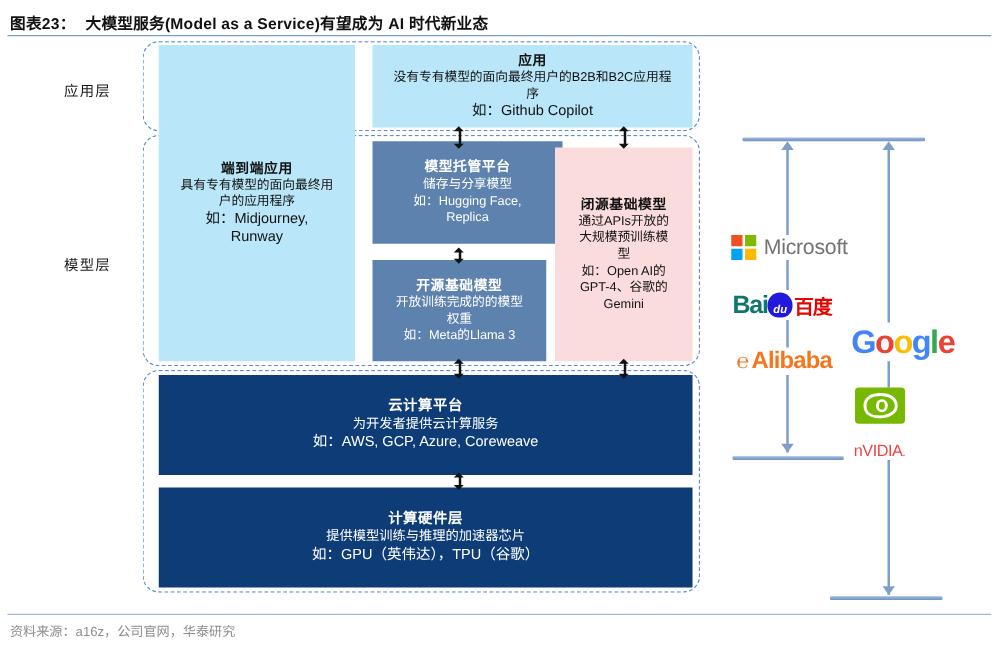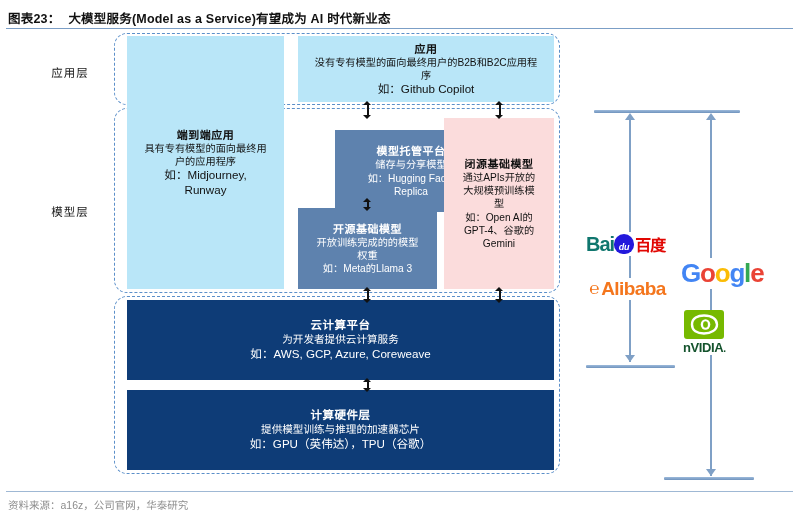--- a/index.html
+++ b/index.html
@@ -131,21 +131,21 @@
   .gg .c1{color:#4285f4;} .gg .c2{color:#ea4335;} .gg .c3{color:#fbbc05;}
   .gg .c4{color:#4285f4;} .gg .c5{color:#34a853;} .gg .c6{color:#ea4335;}
 
   
   .nv{flex-direction:column;align-items:center;}
   .nv-eye{
     width:40px;height:29px;background:#76b900;border-radius:3px;
     display:flex;align-items:center;justify-content:center;
   }
   .nv-eye svg{display:block;}
-  .nv-word{font-size:13px;font-weight:bold;color:#14532d;letter-spacing:-.4px;margin-top:1px;}
+  .nv-word{font-size:13px;font-weight:normal;color:#ef4444;letter-spacing:-.4px;margin-top:14px;}
   .nv-word .dot{font-size:10px;}
 </style>
 </head>
 <body>
 
 <div id="root">
 
   <div class="title">
     <span class="num">图表23：</span><span>大模型服务(Model as a Service)有望成为 AI 时代新业态</span>
   </div>
@@ -163,21 +163,21 @@
     <div class="bd">没有专有模型的面向最终用户的B2B和B2C应用程序</div>
     <div class="be">如：Github Copilot</div>
   </div>
 
   <div class="box lightblue" style="left:127px;top:36px;width:157px;height:253px;">
     <div class="bt">端到端应用</div>
     <div class="bd" style="max-width:140px;">具有专有模型的面向最终用户的应用程序</div>
     <div class="be">如：Midjourney, Runway</div>
   </div>
 
-  <div class="box midblue" style="left:298px;top:130px;width:152px;height:82px;margin-left:37px;">
+  <div class="box midblue" style="left:298px;top:113px;width:152px;height:82px;">
     <div class="bt">模型托管平台</div>
     <div class="bd">储存与分享模型</div>
     <div class="be" style="max-width:124px;">如：Hugging Face, Replica</div>
   </div>
 
   <div class="box midblue" style="left:298px;top:208px;width:139px;height:81px;">
     <div class="bt">开源基础模型</div>
     <div class="bd" style="max-width:120px;">开放训练完成的的模型权重</div>
     <div class="be">如：Meta的Llama 3</div>
   </div>
@@ -241,20 +241,29 @@
   <div class="vline" style="left:629px;top:120px;height:242px;"></div>
   <div class="tri up" style="left:625px;top:113px;"></div>
   <div class="tri dn" style="left:625px;top:355px;"></div>
   <div class="bar" style="left:586px;top:365px;width:89px;"></div>
 
   <div class="vline" style="left:710px;top:118px;height:358px;"></div>
   <div class="tri up" style="left:706px;top:113px;"></div>
   <div class="tri dn" style="left:706px;top:469px;"></div>
   <div class="bar" style="left:664px;top:477px;width:90px;"></div>
 
+  <div class="logo" style="left:585px;top:188px;">
+    <span class="ms-grid">
+      <i class="ms-r"></i>
+        <i class="ms-g"></i>
+        <i class="ms-b"></i>
+        <i class="ms-y"></i>
+    </span>
+    <span class="ms-word">Microsoft</span>
+  </div>
 
   <div class="logo" style="left:586px;top:232px;">
     <span class="bd-bai">Bai</span>
     <span class="bd-paw">
         <span>du</span>
       </span>
     <span class="bd-cn">百度</span>
   </div>
 
   <div class="logo" style="left:589px;top:278px;">

